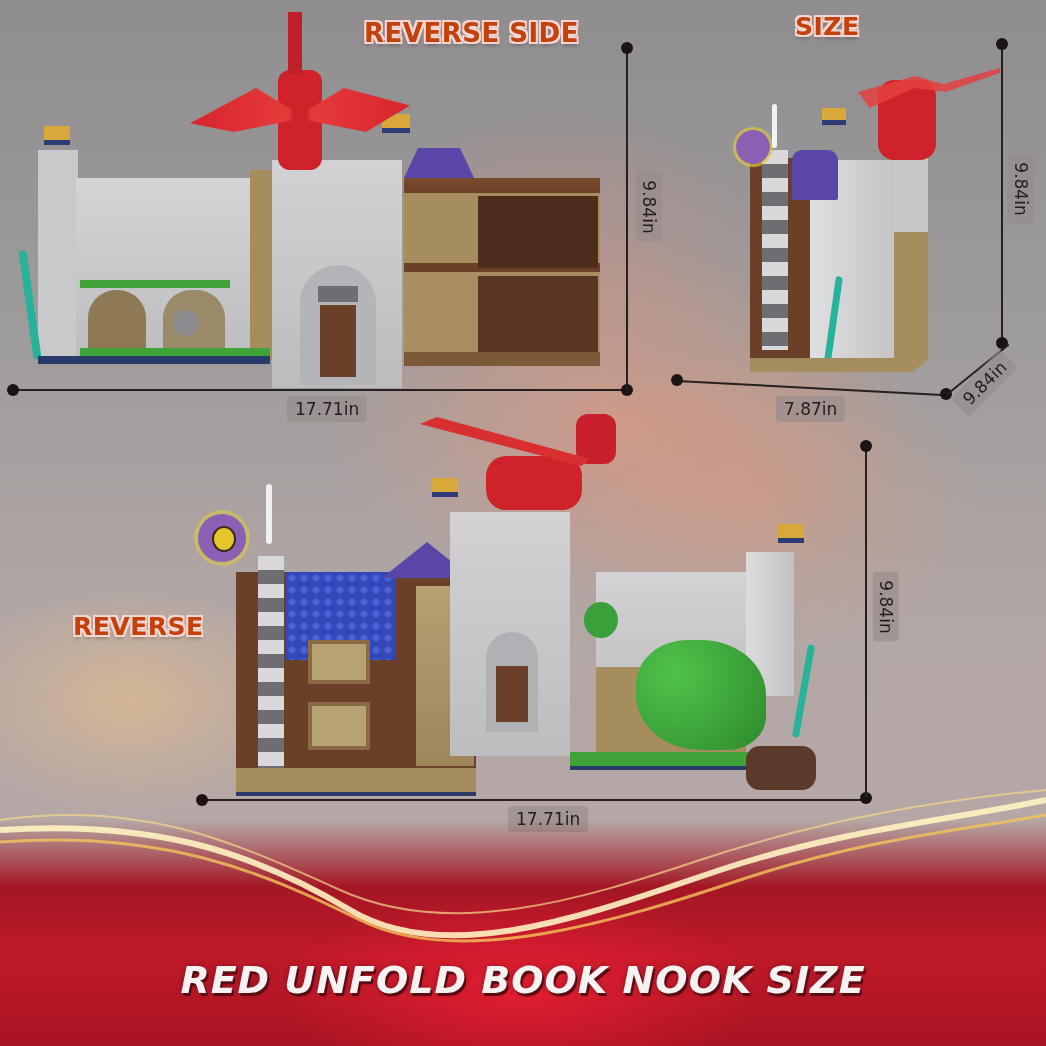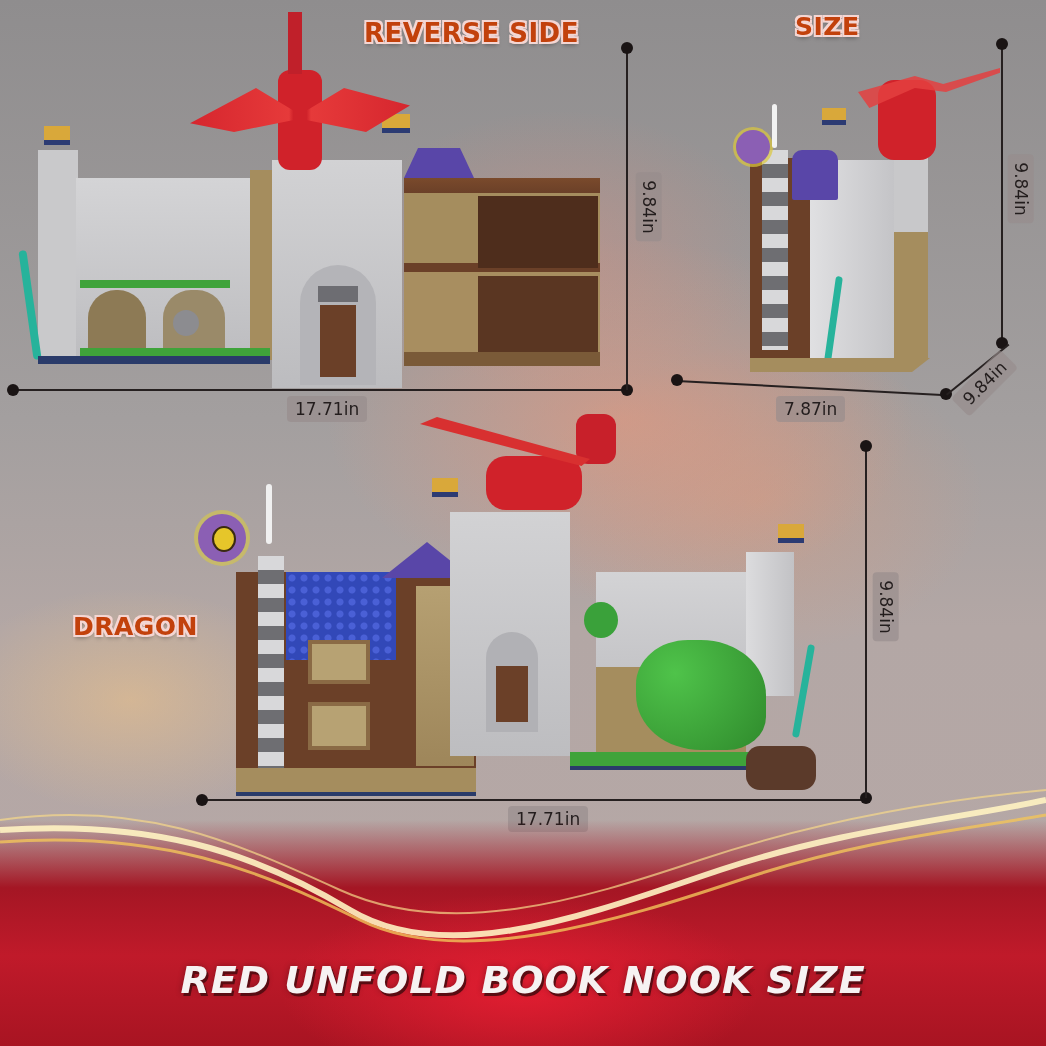--- a/index.html
+++ b/index.html
@@ -59,21 +59,21 @@
   .green { background: #3fa33a; }
   .red { background: #d0222a; }
   .purple { background: #5946a8; }
   .teal { background: #27b39b; }
 </style>
 </head>
 <body>
 
 <div class="heading" style="left:364px; top:18px; font-size:26px;">REVERSE SIDE</div>
 <div class="heading" style="left:795px; top:12px; font-size:25px;">SIZE</div>
-<div class="heading" style="left:73px; top:612px; font-size:25px;">DRAGON</div>
+<div class="heading" style="left:73px; top:612px; font-size:25px;">REVERSE</div>
 
 <div class="abs" style="left:18px; top:10px; width:590px; height:380px;">
 
   <div class="brick light-grey" style="left:20px; top:140px; width:40px; height:210px;"></div>
   <div class="brick" style="left:26px; top:116px; width:26px; height:14px; background:#d9a83a; border-bottom:5px solid #2c3b73;"></div>
 
   <div class="brick teal" style="left:8px; top:240px; width:8px; height:110px; border-radius:6px; transform:rotate(-8deg);"></div>
 
   <div class="brick light-grey" style="left:58px; top:168px; width:190px; height:180px; background:linear-gradient(180deg,#d4d4d6,#bdbdc0);"></div>
   <div class="brick tan" style="left:232px; top:160px; width:24px; height:190px;"></div>

